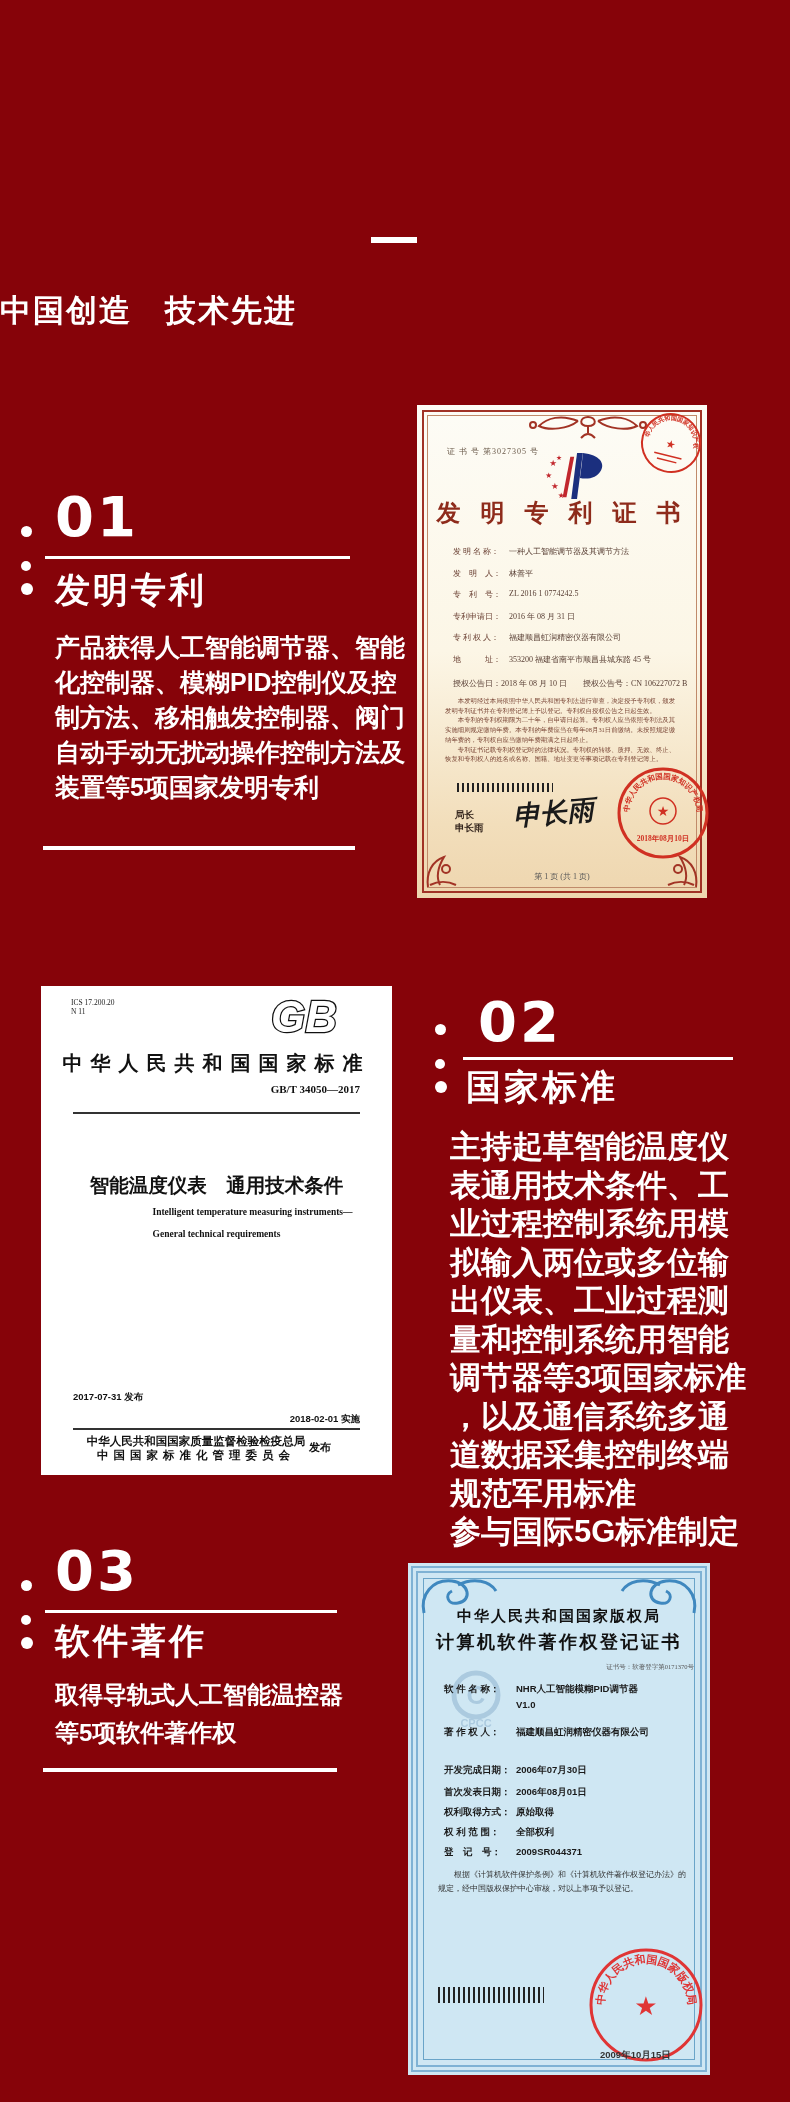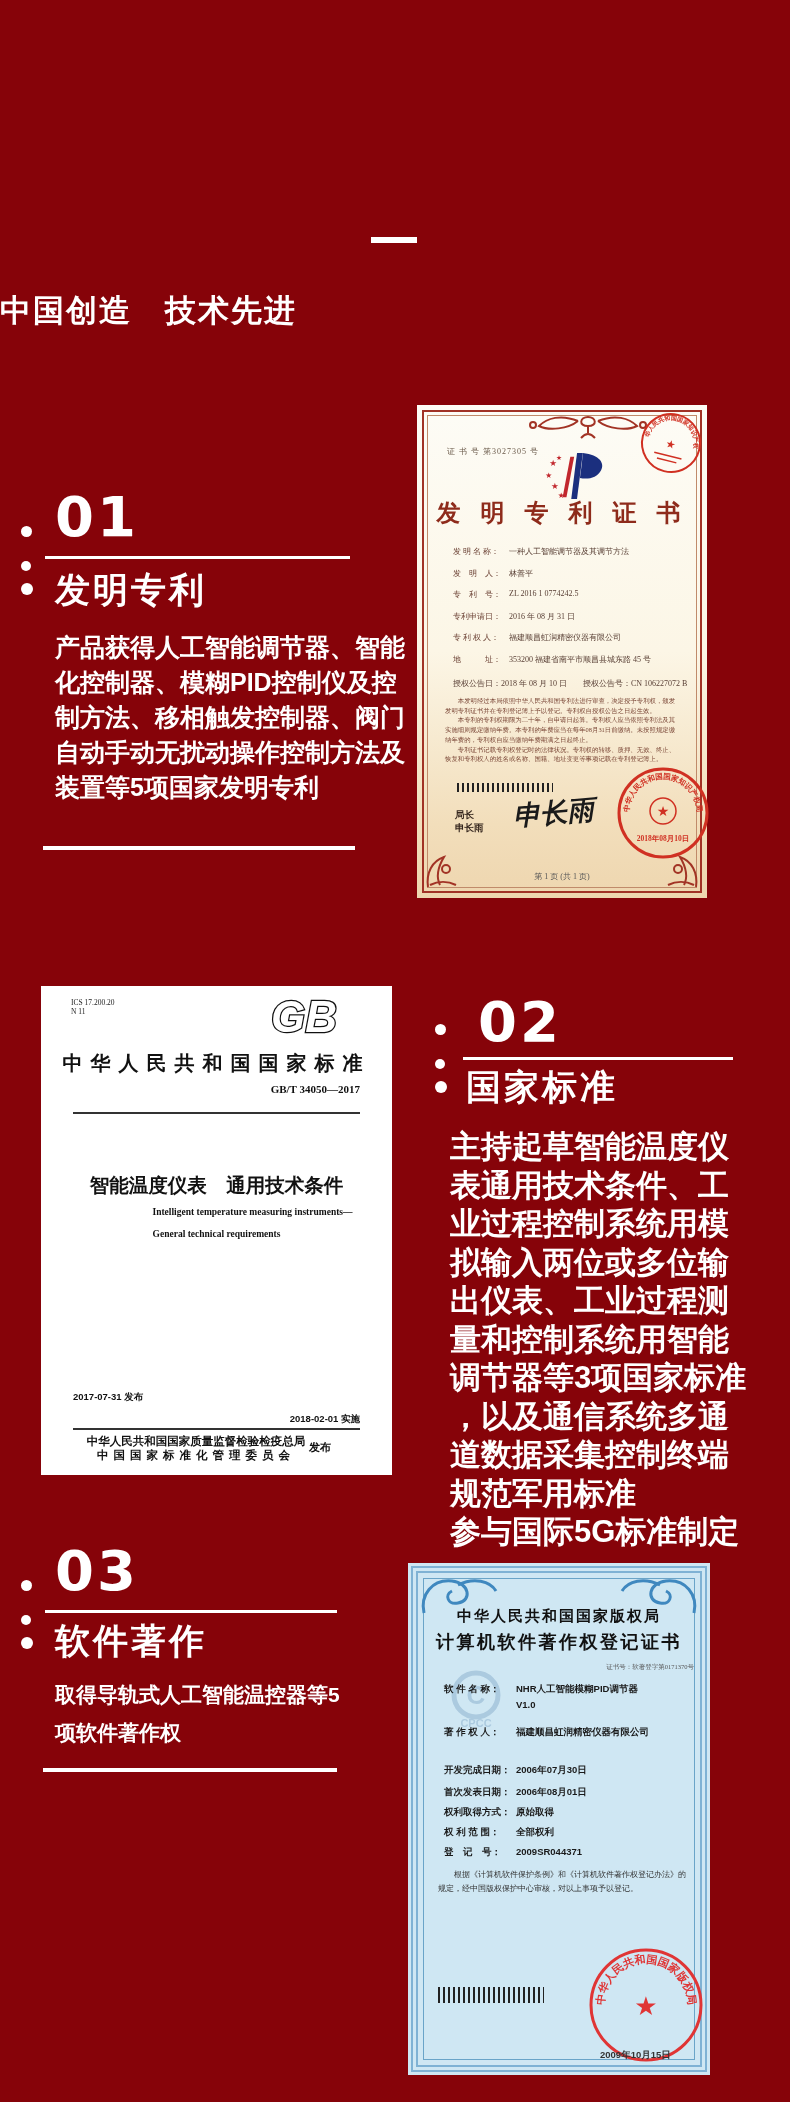--- a/index.html
+++ b/index.html
@@ -20,21 +20,21 @@
   .dots .d1{top:0;width:11px;height:11px;}
   .dots .d2{top:35px;width:10px;height:10px;}
   .dots .d3{top:57px;width:12px;height:12px;}
   .secnum{color:#fff;font-weight:bold;font-size:56px;line-height:1;letter-spacing:3px;
           font-family:"DejaVu Sans","Liberation Sans",sans-serif;}
   .underline{height:3px;background:#fff;}
   .heading{color:#fff;font-weight:bold;font-size:35px;letter-spacing:3px;line-height:1.1;}
   .para{color:#fff;font-weight:bold;line-break:anywhere;word-break:break-all;text-align:left;}
   .s1p{font-size:25px;line-height:35px;width:356px;}
   .s2p{font-size:31px;line-height:38.5px;width:302px;}
-  .s3p{font-size:21px;line-height:38px;width:300px;}
+  .s3p{font-size:24px;line-height:38px;width:300px;}
   .divider{height:4px;background:#fff;}
 
   
   .patent-cert{left:417px;top:405px;width:290px;height:493px;
     background:linear-gradient(180deg,#fdfcf6 0%,#fcf6e6 50%,#f2debb 85%,#eed6af 100%);
     font-family:"Liberation Serif",serif;}
   .pc-frame{position:absolute;inset:5px;border:2px solid #a13226;}
   .pc-frame2{position:absolute;inset:10px;border:1px solid #c08a6a;}
   .pc-certno{left:30px;top:41px;font-size:8px;letter-spacing:1px;color:#6a5a4a;}
   .pc-title{left:0;top:92px;width:100%;text-align:center;font-size:24px;font-weight:bold;

